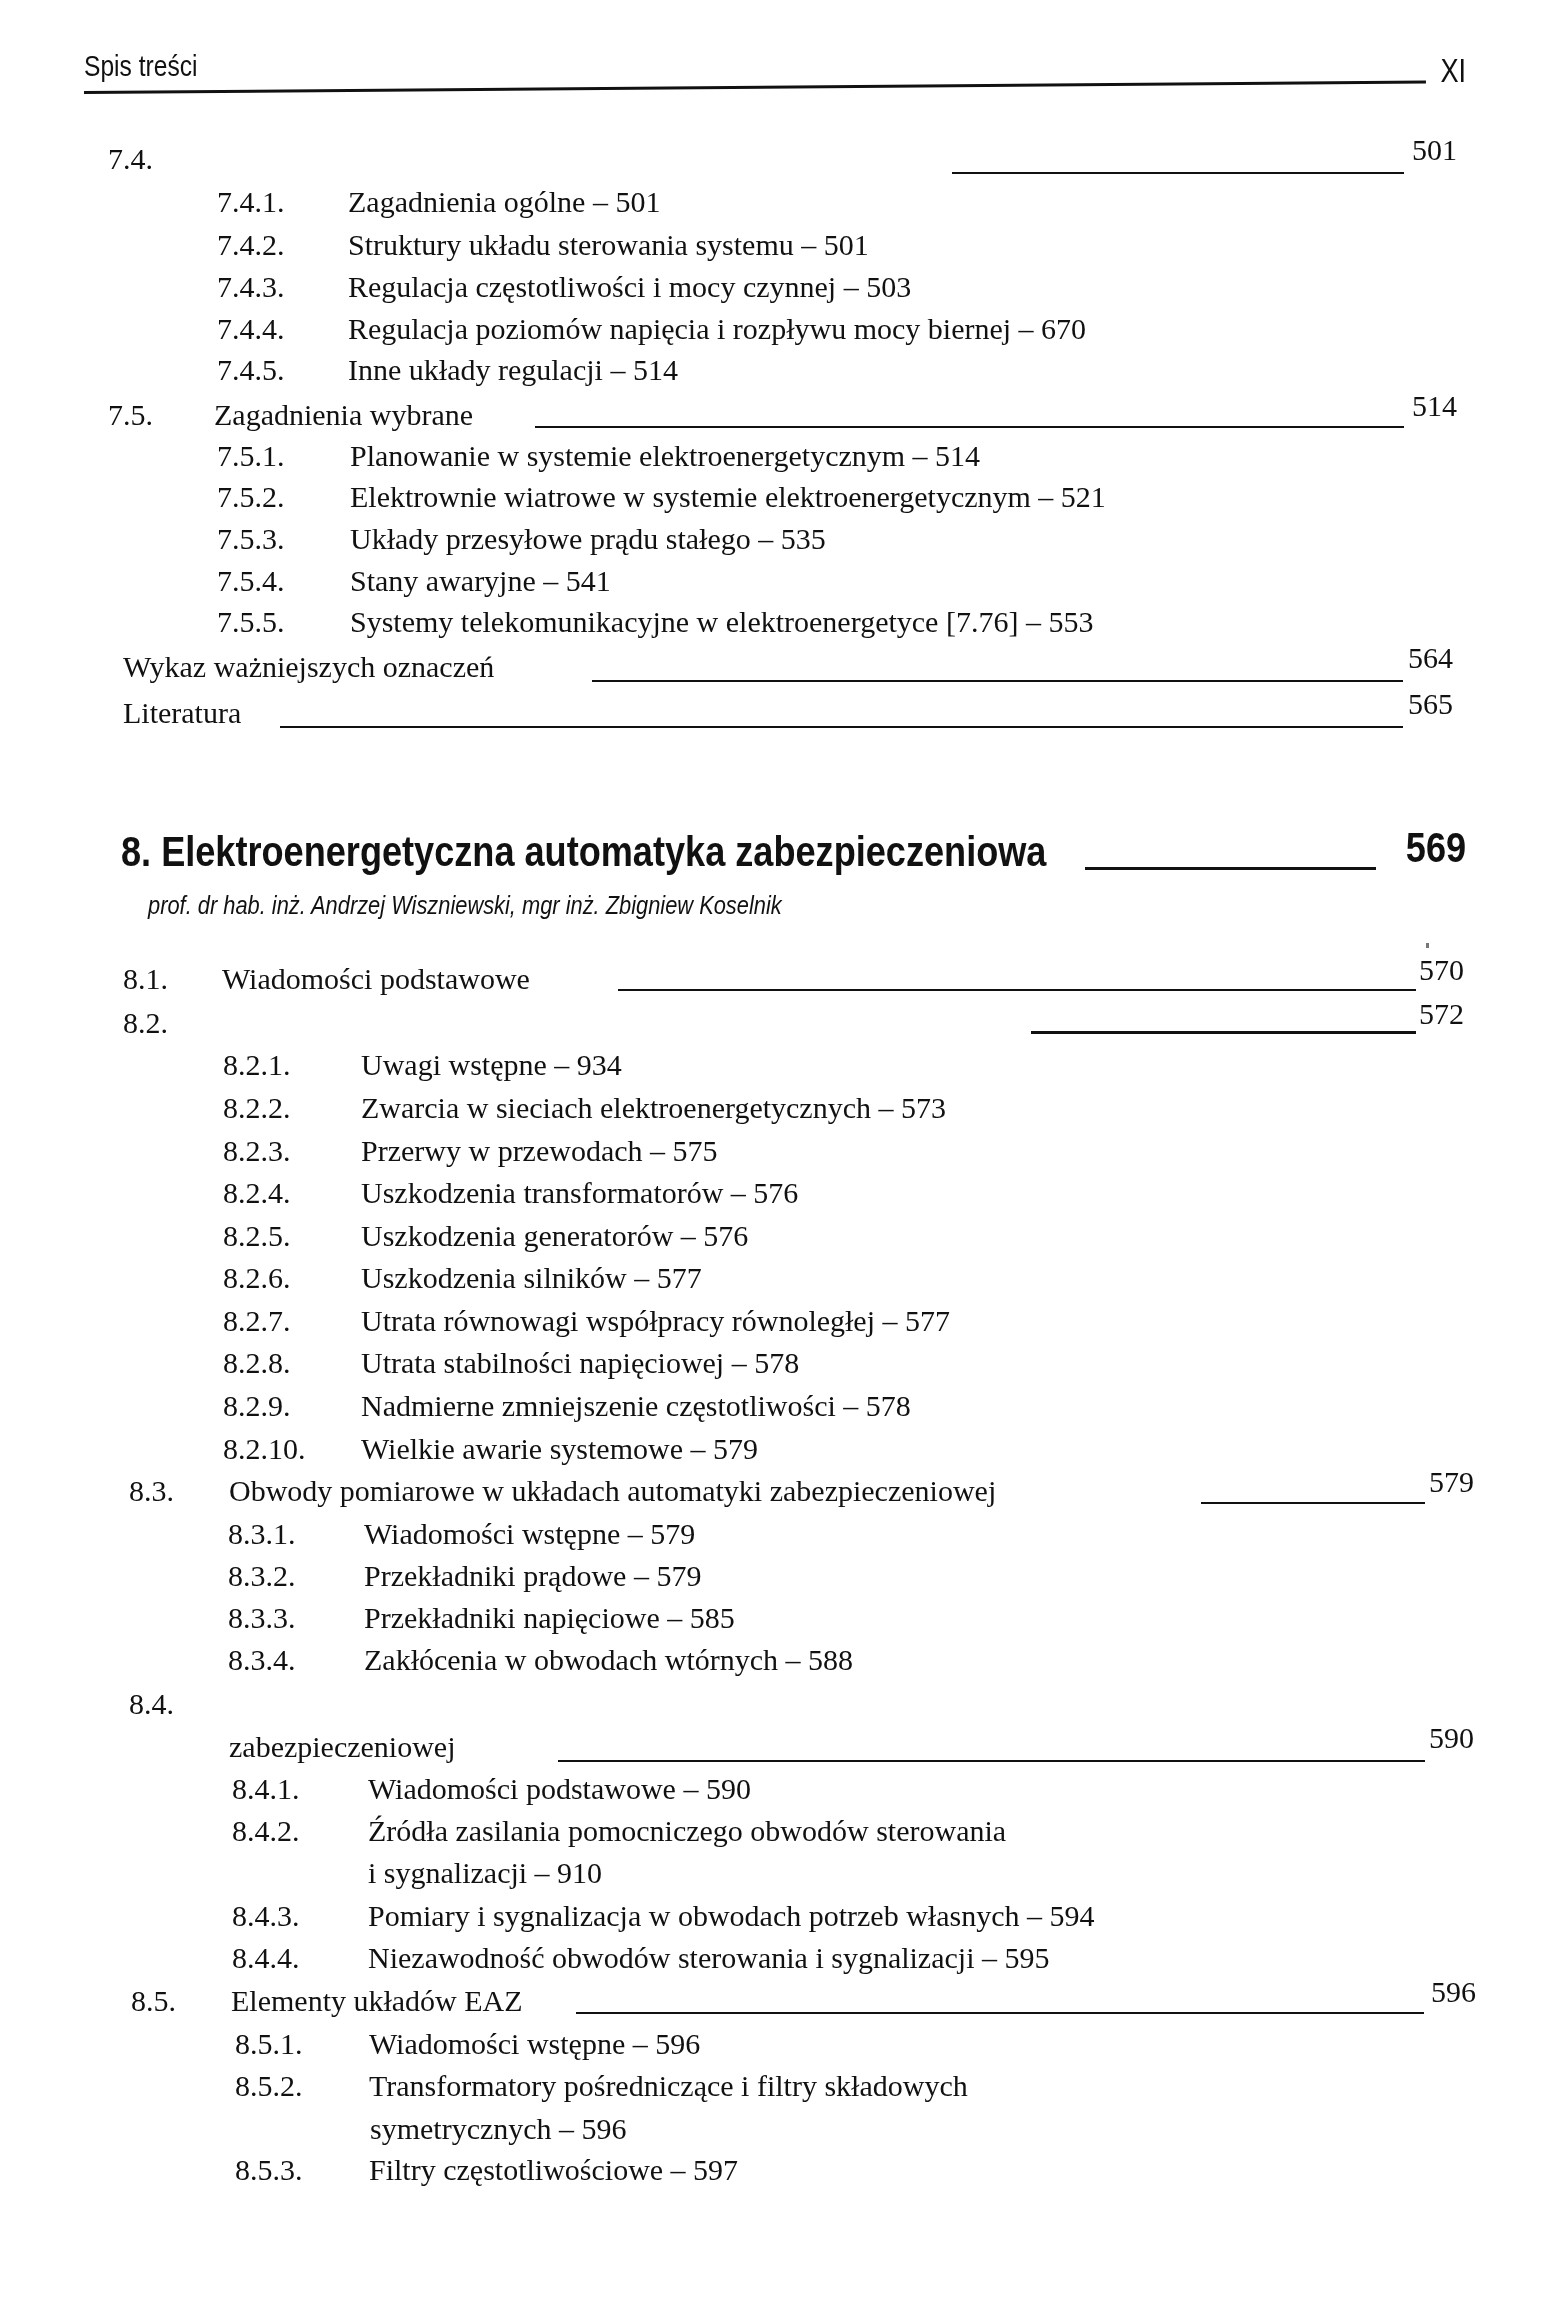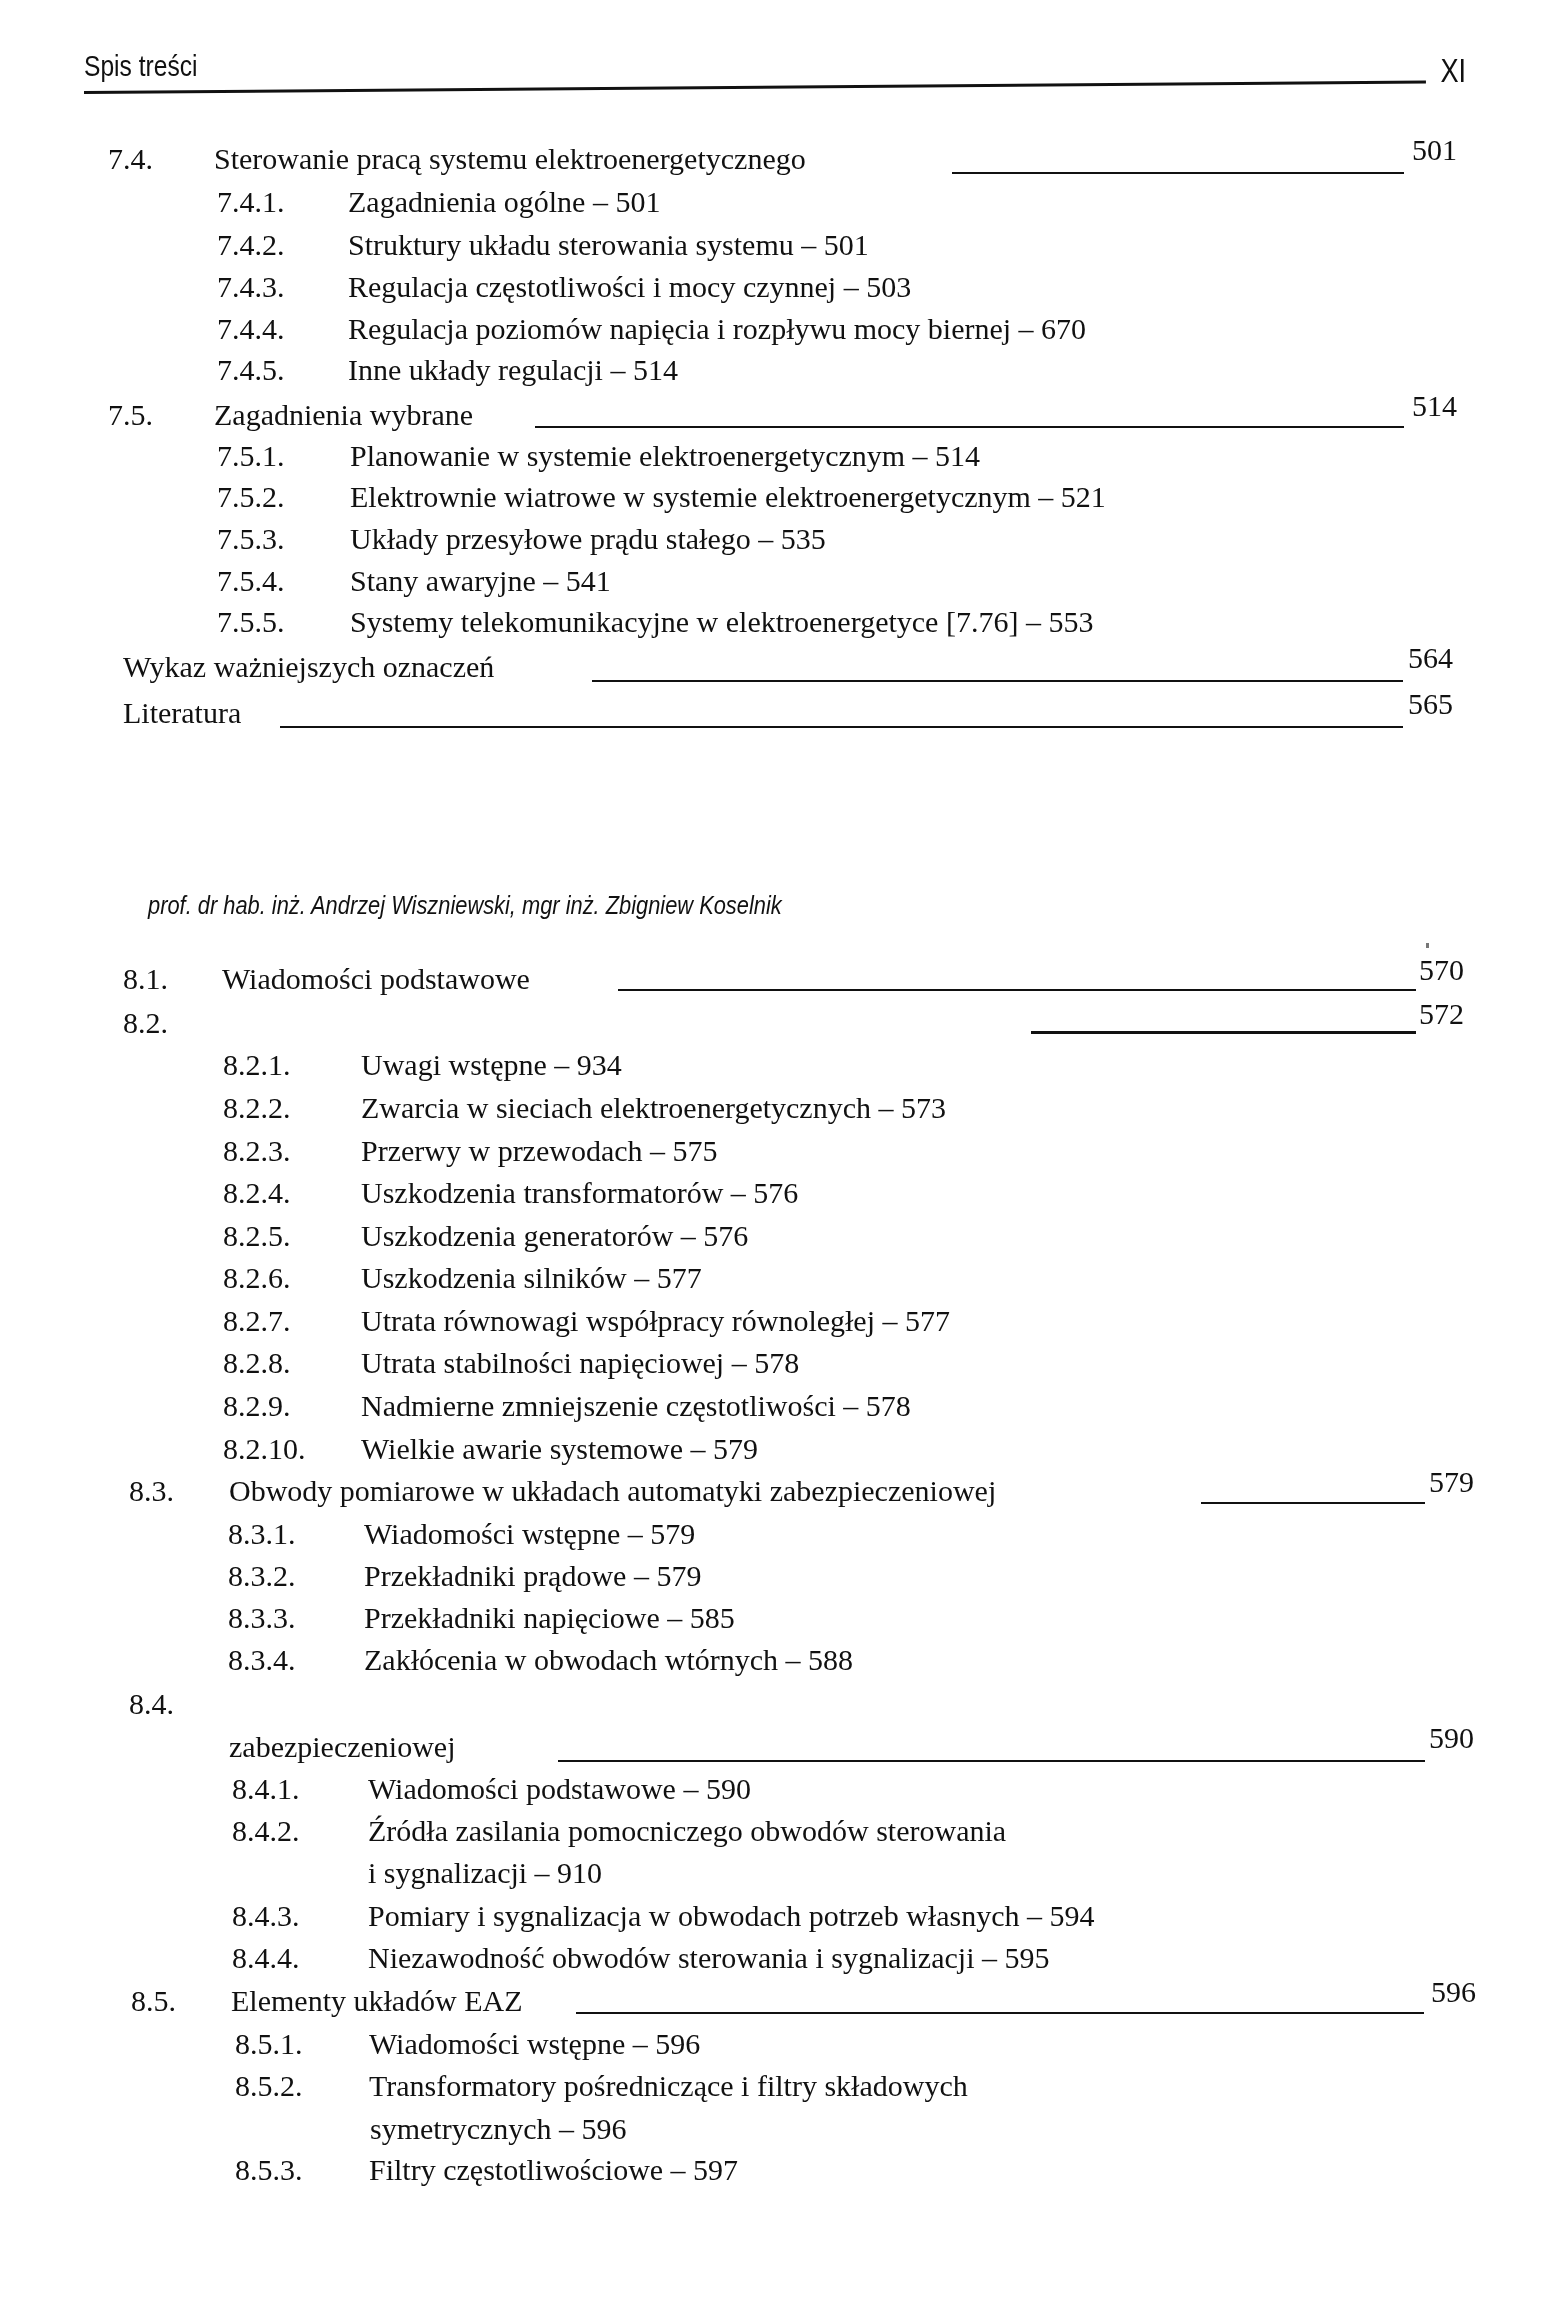--- a/index.html
+++ b/index.html
@@ -32,21 +32,20 @@
   <div class="running-head">
     <span class="rh-title">Spis treści</span>
     <div class="rh-rule"></div>
     <span class="rh-page">XI</span>
   </div>
 
   <div class="toc">
 
     <div class="row" style="left:108px;top:142px;width:1356px">
       <span class="num">7.4.</span>
-      <span class="txt" style="left:106px">Sterowanie pracą systemu elektroenergetycznego</span>
       <div class="lead" style="left:844px;width:452px;top:30px"></div>
       <span class="pg" style="left:1304px">501</span>
     </div>
     <div class="row" style="left:217px;top:185px">
       <span class="num">7.4.1.</span>
       <span class="txt" style="left:131px">Zagadnienia ogólne – 501</span>
     </div>
     <div class="row" style="left:217px;top:228px">
       <span class="num">7.4.2.</span>
       <span class="txt" style="left:131px">Struktury układu sterowania systemu – 501</span>
@@ -97,20 +96,25 @@
       <span class="pg" style="left:1285px">564</span>
     </div>
 
     <div class="row" style="left:123px;top:696px;width:1341px">
       <span class="txt" style="left:0">Literatura</span>
       <div class="lead" style="left:157px;width:1123px;top:30px"></div>
       <span class="pg" style="left:1285px">565</span>
     </div>
   </div>
 
+  <div class="chap">
+    <span class="chap-title">8. Elektroenergetyczna automatyka zabezpieczeniowa</span>
+    <div class="chap-lead"></div>
+    <span class="chap-pg">569</span>
+  </div>
   <div class="authors">prof. dr hab. inż. Andrzej Wiszniewski, mgr inż. Zbigniew Koselnik</div>
   <div class="speck"></div>
 
   <div class="toc">
 
     <div class="row" style="left:123px;top:962px;width:1352px">
       <span class="num">8.1.</span>
       <span class="txt" style="left:99px">Wiadomości podstawowe</span>
       <div class="lead" style="left:495px;width:798px;top:27px"></div>
       <span class="pg" style="left:1296px">570</span>

